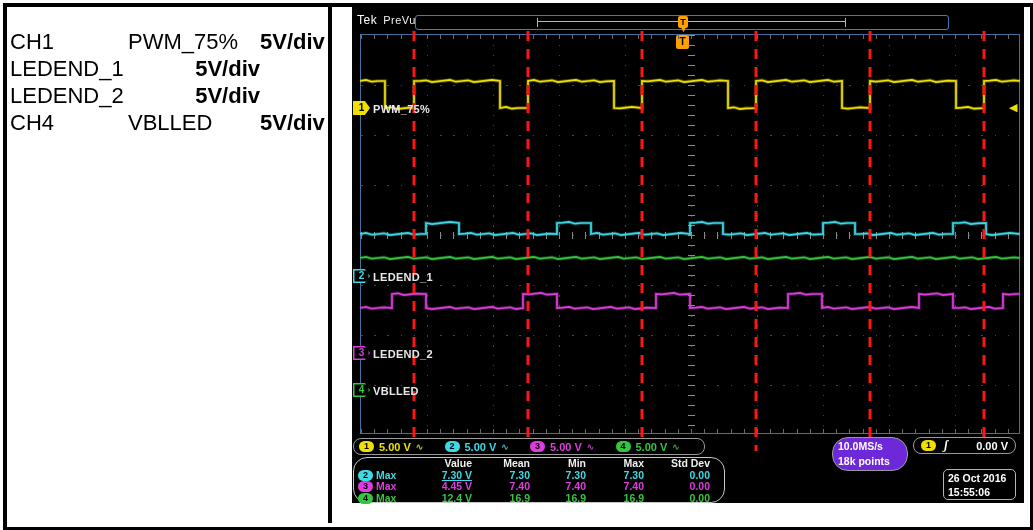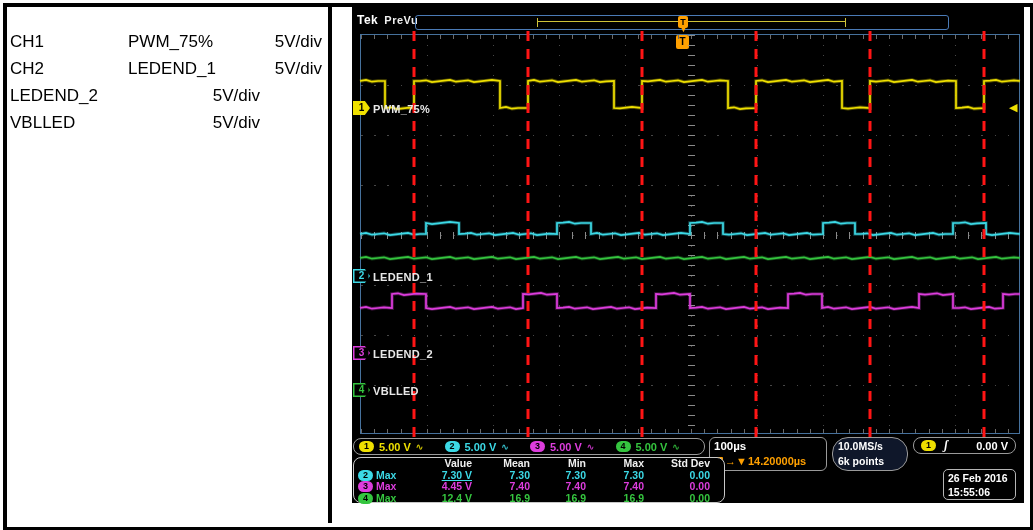--- a/index.html
+++ b/index.html
@@ -3,27 +3,27 @@
 <meta charset="utf-8">
 <style>
   html,body{margin:0;padding:0;background:#fff;}
   body{width:1033px;height:530px;overflow:hidden;font-family:"Liberation Sans",sans-serif;}
   .page{position:relative;width:1033px;height:530px;background:#fff;}
   .frame{position:absolute;left:3px;top:3px;width:1023px;height:520px;border:4px solid #000;}
   .divider{position:absolute;left:328px;top:3px;width:4px;height:520px;background:#000;}
 
   
   .left-panel{position:absolute;left:10px;top:28px;width:312px;color:#000;}
-  .spec-row{display:grid;grid-template-columns:118px 132px 1fr;height:27px;line-height:27px;font-size:17px;}
-  .spec-row .scale{text-align:right;}
+  .spec-row{display:grid;grid-template-columns:118px 132px 1fr;height:27px;line-height:27px;font-size:22px;}
+  .spec-row .scale{text-align:right;font-weight:bold;}
   .duty{margin-top:28px;font-size:17px;}
 
   
   .scope{position:absolute;left:352px;top:7px;width:672px;height:496px;background:#000;color:#ddd;}
-  .tek-logo{position:absolute;left:5px;top:6px;font-size:12px;font-weight:bold;color:#fff;letter-spacing:.5px;}
+  .tek-logo{position:absolute;left:5px;top:6px;font-size:12px;font-weight:normal;color:#fff;letter-spacing:.5px;}
   .tek-logo .prevu{font-size:11px;margin-left:6px;color:#f0f0f0;}
   .acqbar{position:absolute;left:63px;top:8px;width:532px;height:13px;border:1px solid #4a7ab5;border-radius:3px;}
   .acq-window{position:absolute;left:121px;top:5px;width:309px;height:3px;border-top:1px solid #cfc238;}
   .acq-window:before,.acq-window:after{content:"";position:absolute;top:-4px;width:1px;height:9px;background:#cfc238;}
   .acq-window:before{left:0;} .acq-window:after{right:0;}
   .acq-trig{position:absolute;left:262px;top:0px;width:10px;height:12px;background:#ffa000;border-radius:2px;color:#000;font:bold 9px/12px "Liberation Sans",sans-serif;text-align:center;}
   .trig-pos-arrow{position:absolute;left:327px;top:17px;color:#ffa000;font-size:9px;}
   .trig-pos-square{position:absolute;left:324px;top:28px;width:13px;height:14px;background:#ffa000;border-radius:2px;color:#000;font:bold 10px/14px "Liberation Sans",sans-serif;text-align:center;}
 
   .graticule{position:absolute;left:8px;top:27px;width:660px;height:400px;border:1px solid #46719c;box-sizing:border-box;}
@@ -46,27 +46,27 @@
     display:flex;align-items:center;gap:4px;padding:0 5px;box-sizing:border-box;background:#000;}
   .ch-readout{display:flex;align-items:center;gap:5px;font:bold 11px "Liberation Sans",sans-serif;flex:1;}
   .oval{display:inline-block;min-width:15px;height:11px;border-radius:7px;color:#000;font:bold 9px/11px "Liberation Sans",sans-serif;text-align:center;}
   .noise-glyph{font-size:9px;opacity:.85;}
 
   .tb-box{position:absolute;left:357px;top:430px;width:118px;height:34px;border:1px solid #9a9a9a;border-radius:6px;box-sizing:border-box;padding:1px 4px;background:#000;}
   .tb-main{font:bold 11.5px/15px "Liberation Sans",sans-serif;color:#fff;}
   .tb-trig{font:bold 11px/15px "Liberation Sans",sans-serif;color:#ffa000;display:flex;align-items:center;gap:1px;}
   .mini-t{display:inline-block;width:9px;height:10px;background:#ffa000;border-radius:1px;color:#000;font:bold 8px/10px "Liberation Sans",sans-serif;text-align:center;margin-right:1px;}
 
-  .sr-box{position:absolute;left:480px;top:430px;width:76px;height:34px;border:1px solid #9a9a9a;border-radius:16px;box-sizing:border-box;padding:1px 5px;background:#0f172a;font:bold 10.5px/15px "Liberation Sans",sans-serif;color:#fff;}
+  .sr-box{position:absolute;left:480px;top:430px;width:76px;height:34px;border:1px solid #9a9a9a;border-radius:16px;box-sizing:border-box;padding:1px 5px;background:#6d28d9;font:bold 10.5px/15px "Liberation Sans",sans-serif;color:#fff;}
 
   .trg-box{position:absolute;left:561px;top:430px;width:103px;height:17px;border:1px solid #9a9a9a;border-radius:8px;box-sizing:border-box;
     display:flex;align-items:center;gap:8px;padding:0 7px;background:#000;font:bold 11px "Liberation Sans",sans-serif;color:#fff;}
   .slope{font-style:italic;font-family:"Liberation Serif",serif;font-size:12px;}
 
-  .meas-box{position:absolute;left:1px;top:450px;width:372px;height:46px;border:1px solid #c8c8c8;border-radius:8px;box-sizing:border-box;background:#000;padding:0 2px;}
+  .meas-box{position:absolute;left:1px;top:450px;width:372px;height:46px;border:1px solid #c8c8c8;border-radius:14px;box-sizing:border-box;background:#000;padding:0 2px;}
   .meas-grid{display:grid;grid-template-columns:52px 74px 58px 56px 58px 66px;font:bold 10.5px/11.5px "Liberation Sans",sans-serif;}
   .meas-grid .cell{text-align:right;padding-right:10px;white-space:nowrap;}
   .meas-grid .hdr{color:#f0f0f0;}
   .meas-grid .rowlabel{display:flex;align-items:center;gap:3px;padding-left:2px;}
 
   .dt-box{position:absolute;left:591px;top:462px;width:73px;height:31px;border:1px solid #b5b5b5;border-radius:5px;box-sizing:border-box;
     padding:1px 4px;background:#000;font:bold 10.5px/14px "Liberation Sans",sans-serif;color:#fff;white-space:nowrap;}
 </style>
 </head>
 <body>
@@ -76,29 +76,29 @@
   <div class="divider"></div>
 
   <div class="left-panel">
     <div id="spec-rows">
         <div class="spec-row">
           <div>CH1</div>
           <div>PWM_75%</div>
           <div class="scale">5V/div</div>
         </div>
         <div class="spec-row">
-          <div>CH2</div>
           <div>LEDEND_1</div>
           <div class="scale">5V/div</div>
         </div>
         <div class="spec-row">
           <div>LEDEND_2</div>
           <div class="scale">5V/div</div>
         </div>
         <div class="spec-row">
+          <div>CH4</div>
           <div>VBLLED</div>
           <div class="scale">5V/div</div>
         </div>
       </div>
   </div>
 
   <div class="scope">
     <div class="tek-logo">
       <span>Tek</span><span class="prevu">PreVu</span>
     </div>
@@ -182,32 +182,24 @@
             <span class="noise-glyph" style="color: rgb(221, 61, 221);">∿</span>
           </div>
           <div class="ch-readout">
             <span class="oval" style="background: rgb(53, 197, 63);">4</span>
             <span style="color: rgb(53, 197, 63);">5.00 V</span>
             <span class="noise-glyph" style="color: rgb(53, 197, 63);">∿</span>
           </div>
         </div>
     </div>
 
-    <div class="tb-box">
-      <div class="tb-main">100µs</div>
-      <div class="tb-trig">
-        <span class="mini-t">T</span>
-          <span>→▼</span>
-          <span>14.20000µs</span>
-      </div>
-    </div>
 
     <div class="sr-box">
       <div>10.0MS/s</div>
-      <div>6k points</div>
+      <div>18k points</div>
     </div>
 
     <div class="trg-box">
       <span class="oval" id="trg-src" style="background: rgb(239, 224, 0);">1</span>
       <span class="slope">ʃ</span>
       <span style="margin-left:auto">0.00 V</span>
     </div>
 
     <div class="meas-box">
       <div class="meas-grid" id="meas-grid">
@@ -241,17 +233,17 @@
           </div>
           <div class="cell" style="color: rgb(53, 197, 63);">12.4 V</div>
           <div class="cell" style="color: rgb(53, 197, 63);">16.9</div>
           <div class="cell" style="color: rgb(53, 197, 63);">16.9</div>
           <div class="cell" style="color: rgb(53, 197, 63);">16.9</div>
           <div class="cell" style="color: rgb(53, 197, 63);">0.00</div>
         </div>
     </div>
 
     <div class="dt-box">
-      <div>26 Feb  2016</div>
+      <div>26 Oct  2016</div>
       <div>15:55:06</div>
     </div>
   </div>
 </div>
 
 </body></html>

